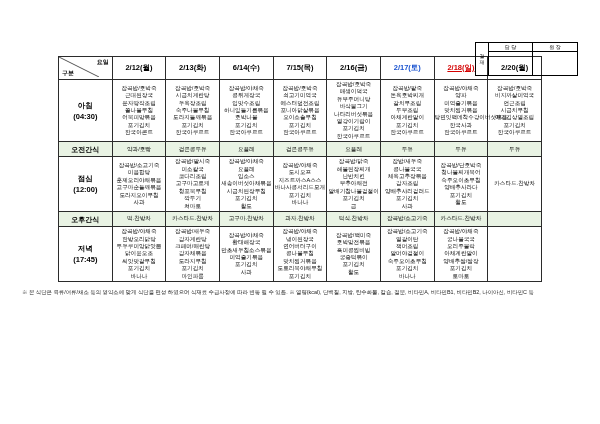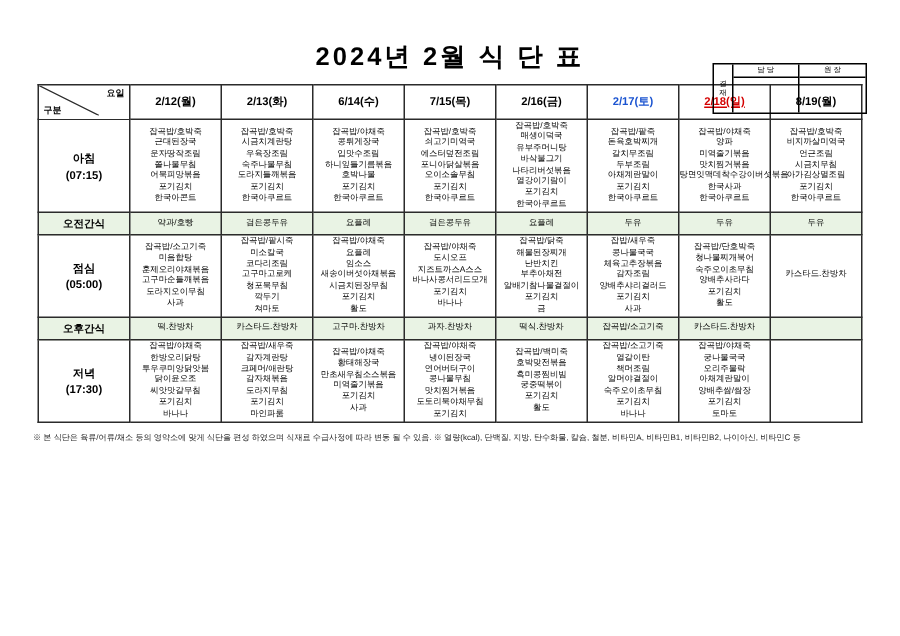--- a/index.html
+++ b/index.html
@@ -83,21 +83,21 @@
   }
   .period-line {
     font-size: 9.5px;
     font-weight: bold;
     margin: 10px 0 6px 22px;
     letter-spacing: 0.5px;
   }
   table.menu {
     border-collapse: collapse;
     margin: 0 auto;
-    width: 550px;
+    width: 484px;
     table-layout: fixed;
   }
   table.menu td, table.menu th {
     border: 1px solid #2b2b2b;
     vertical-align: middle;
     text-align: center;
     padding: 1px 0;
   }
   .corner {
     position: relative;
@@ -163,21 +163,20 @@
     line-height: 8px;
     color: #222;
   }
 </style>
 </head>
 <body>
 
 <div class="page">
 
   <div class="title-row">
-    <div class="doc-title">2024년 2월 식 단 표</div>
     <div class="approval-box">
       <div class="approval-label">
         <span>결</span>
         <span>재</span>
       </div>
       <div class="approval-cols">
         <div class="approval-col">
           <div class="head">담 당</div>
           <div class="body"></div>
         </div>
@@ -202,28 +201,28 @@
           <span class="c-day">요일</span>
           <span class="c-cat">구분</span>
         </th>
         <th class="dayhead">2/12(월)</th>
         <th class="dayhead">2/13(화)</th>
         <th class="dayhead">6/14(수)</th>
         <th class="dayhead">7/15(목)</th>
         <th class="dayhead">2/16(금)</th>
         <th class="dayhead sat">2/17(토)</th>
         <th class="dayhead sun">2/18(일)</th>
-        <th class="dayhead">8/19(월)</th>
+        <th class="dayhead">2/20(월)</th>
       </tr>
     </thead>
     <tbody id="menu-body">
         <tr>
           <td class="rowlabel">
             <div>아침</div>
-            <div>(07:15)</div>
+            <div>(04:30)</div>
           </td>
           <td class="meal">
             <div>잡곡밥/호박죽</div>
             <div>근대된장국</div>
             <div>운자땅작조림</div>
             <div>쫄나물무침</div>
             <div>어묵피망볶음</div>
             <div>포기김치</div>
             <div>한국아콘트</div>
           </td>
@@ -315,21 +314,21 @@
           <td class="meal">
             <div>두유</div>
           </td>
           <td class="meal">
             <div>두유</div>
           </td>
         </tr>
         <tr>
           <td class="rowlabel">
             <div>점심</div>
-            <div>(05:00)</div>
+            <div>(12:00)</div>
           </td>
           <td class="meal">
             <div>잡곡밥/소고기죽</div>
             <div>미음합탕</div>
             <div>훈제오리야채볶음</div>
             <div>고구마순들깨볶음</div>
             <div>도라지오이무침</div>
             <div>사과</div>
           </td>
           <td class="meal">
@@ -411,21 +410,21 @@
           <td class="meal">
             <div>카스타드.찬방차</div>
           </td>
           <td class="meal">
             <div></div>
           </td>
         </tr>
         <tr>
           <td class="rowlabel">
             <div>저녁</div>
-            <div>(17:30)</div>
+            <div>(17:45)</div>
           </td>
           <td class="meal">
             <div>잡곡밥/야채죽</div>
             <div>한방오리닭탕</div>
             <div>투우쿠미앙닭앗봄</div>
             <div>닭이윤오조</div>
             <div>씨앗맛갈무침</div>
             <div>포기김치</div>
             <div>바나나</div>
           </td>

